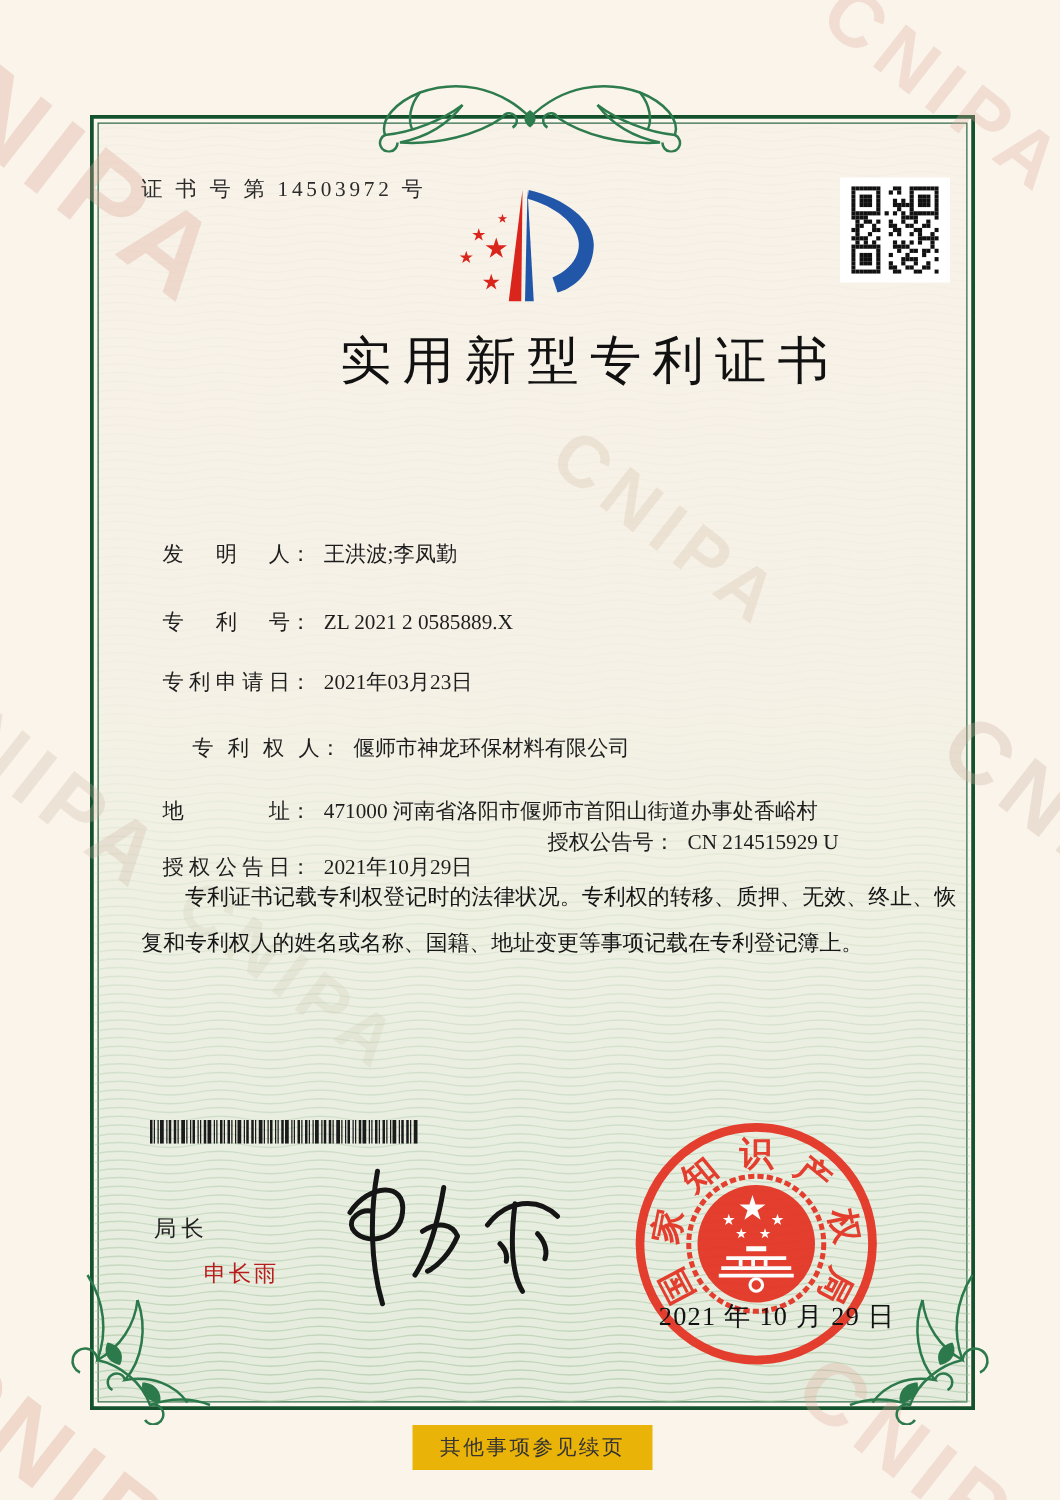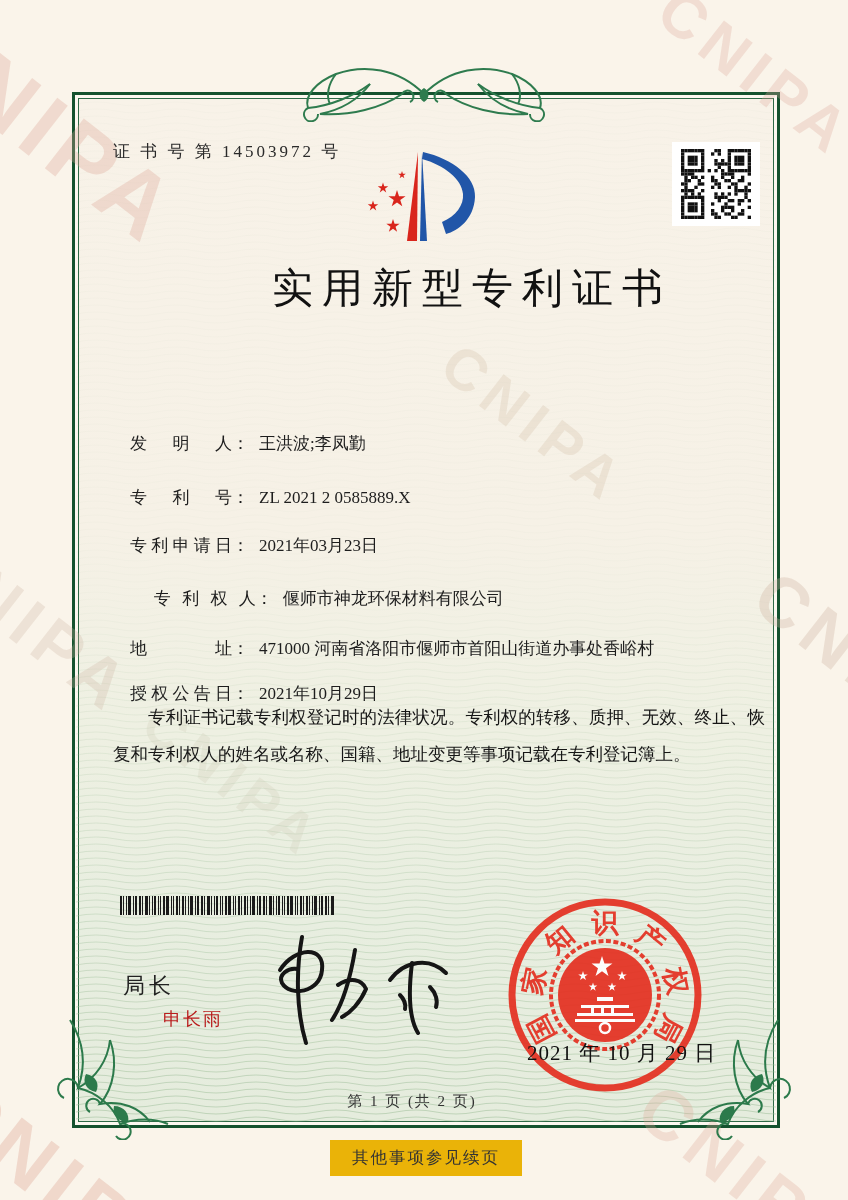--- a/index.html
+++ b/index.html
@@ -30,21 +30,21 @@
   .cert-no{left:113px;top:140px;font-size:17px;letter-spacing:3px;color:#2a2a2a;text-align:right;}
   .title{left:72px;top:261px;width:800px;text-align:center;font-size:41px;font-weight:normal;letter-spacing:9px;color:#111;}
   .frow{left:113px;font-size:17px;color:#1d1d1d;white-space:pre;}
   .flabel{display:inline-block;width:102px;text-align:justify;text-align-last:justify;vertical-align:top;}
   .fcolon{display:inline-block;}
   .fval{display:inline-block;margin-left:10px;white-space:pre;}
   .frow2{position:absolute;left:325px;top:0;white-space:pre;}
   .flabel2{display:inline-block;width:85px;}
   .paras{left:113px;top:699px;width:652px;font-size:17.5px;line-height:37px;text-align:justify;color:#161616;}
   .paras p{margin:0;text-indent:2em;}
-  .sig-title{left:123px;top:971px;font-size:22px;font-family:"Liberation Sans","DejaVu Sans",sans-serif;color:#222;letter-spacing:4px;}
+  .sig-title{left:123px;top:971px;font-size:18px;font-family:"Liberation Sans","DejaVu Sans",sans-serif;color:#222;letter-spacing:4px;}
   .sig-name{left:123px;top:1007px;font-size:18px;font-family:"Liberation Sans","DejaVu Sans",sans-serif;color:#b91c1c;letter-spacing:2px;margin-left:40px;}
   .seal-date{left:527px;top:1039px;font-size:21px;color:#111;letter-spacing:1px;z-index:4;}
   .page-no{left:72px;top:1092px;width:680px;text-align:center;font-size:15px;color:#333;letter-spacing:2px;}
   .cont-box{left:330px;top:1140px;width:192px;height:36px;background:#eab308;text-align:center;line-height:36px;font-size:16.5px;letter-spacing:2px;color:#333;}
   .qr-box{position:absolute;left:672px;top:142px;width:88px;height:84px;background:#fff;z-index:2;}
   .abs{position:absolute;}
 </style>
 </head>
 <body>
 
@@ -501,20 +501,21 @@
     <span class="flabel">专利申请日</span><span class="fcolon">：</span><span class="fval">2021年03月23日</span>
   </div>
   <div class="content frow abs" style="top:568px;font-family:Liberation Mono, monospace;">
     <span class="flabel">专利权人</span><span class="fcolon">：</span><span class="fval">偃师市神龙环保材料有限公司</span>
   </div>
   <div class="content frow abs" style="top:617px;">
     <span class="flabel">地址</span><span class="fcolon">：</span><span class="fval">471000 河南省洛阳市偃师市首阳山街道办事处香峪村</span>
   </div>
   <div class="content frow abs" style="top:662px;width:652px;">
     <span class="flabel">授权公告日</span><span class="fcolon">：</span><span class="fval">2021年10月29日</span>
+    <span class="frow2"><span class="flabel2">授权公告号</span><span class="fcolon">：</span><span class="fval">CN 214515929 U</span></span>
   </div>
 
   <div class="content paras abs">
     <p>专利证书记载专利权登记时的法律状况。专利权的转移、质押、无效、终止、恢复和专利权人的姓名或名称、国籍、地址变更等事项记载在专利登记簿上。</p>
   </div>
 
   <svg id="barcode" class="abs content" style="left:120px;top:896px;" width="218" height="19">
       <rect x="0" y="0" width="2" height="19" fill="#1a1a1a"></rect>
       <rect x="3" y="0" width="1" height="19" fill="#1a1a1a"></rect>
       <rect x="6" y="0" width="1" height="19" fill="#1a1a1a"></rect>
@@ -631,16 +632,15 @@
         <text x="0" y="0" transform="translate(29.4 85.9) rotate(-78.7)" text-anchor="middle" dominant-baseline="central" font-size="27" fill="#e43122">家</text>
         <text x="0" y="0" transform="translate(54.4 44.3) rotate(-39.3)" text-anchor="middle" dominant-baseline="central" font-size="27" fill="#e43122">知</text>
         <text x="0" y="0" transform="translate(100.0 28.0) rotate(0.0)" text-anchor="middle" dominant-baseline="central" font-size="27" fill="#e43122">识</text>
         <text x="0" y="0" transform="translate(145.6 44.3) rotate(39.3)" text-anchor="middle" dominant-baseline="central" font-size="27" fill="#e43122">产</text>
         <text x="0" y="0" transform="translate(170.6 85.9) rotate(78.7)" text-anchor="middle" dominant-baseline="central" font-size="27" fill="#e43122">权</text>
         <text x="0" y="0" transform="translate(163.6 133.8) rotate(118.0)" text-anchor="middle" dominant-baseline="central" font-size="27" fill="#e43122">局</text>
       </g>
   </svg>
   <div class="content seal-date abs">2021 年 10 月 29 日</div>
 
-  <div class="content page-no abs">第 1 页 (共 2 页)</div>
   <div class="content cont-box abs">其他事项参见续页</div>
 
 </div>
 
 </body></html>

